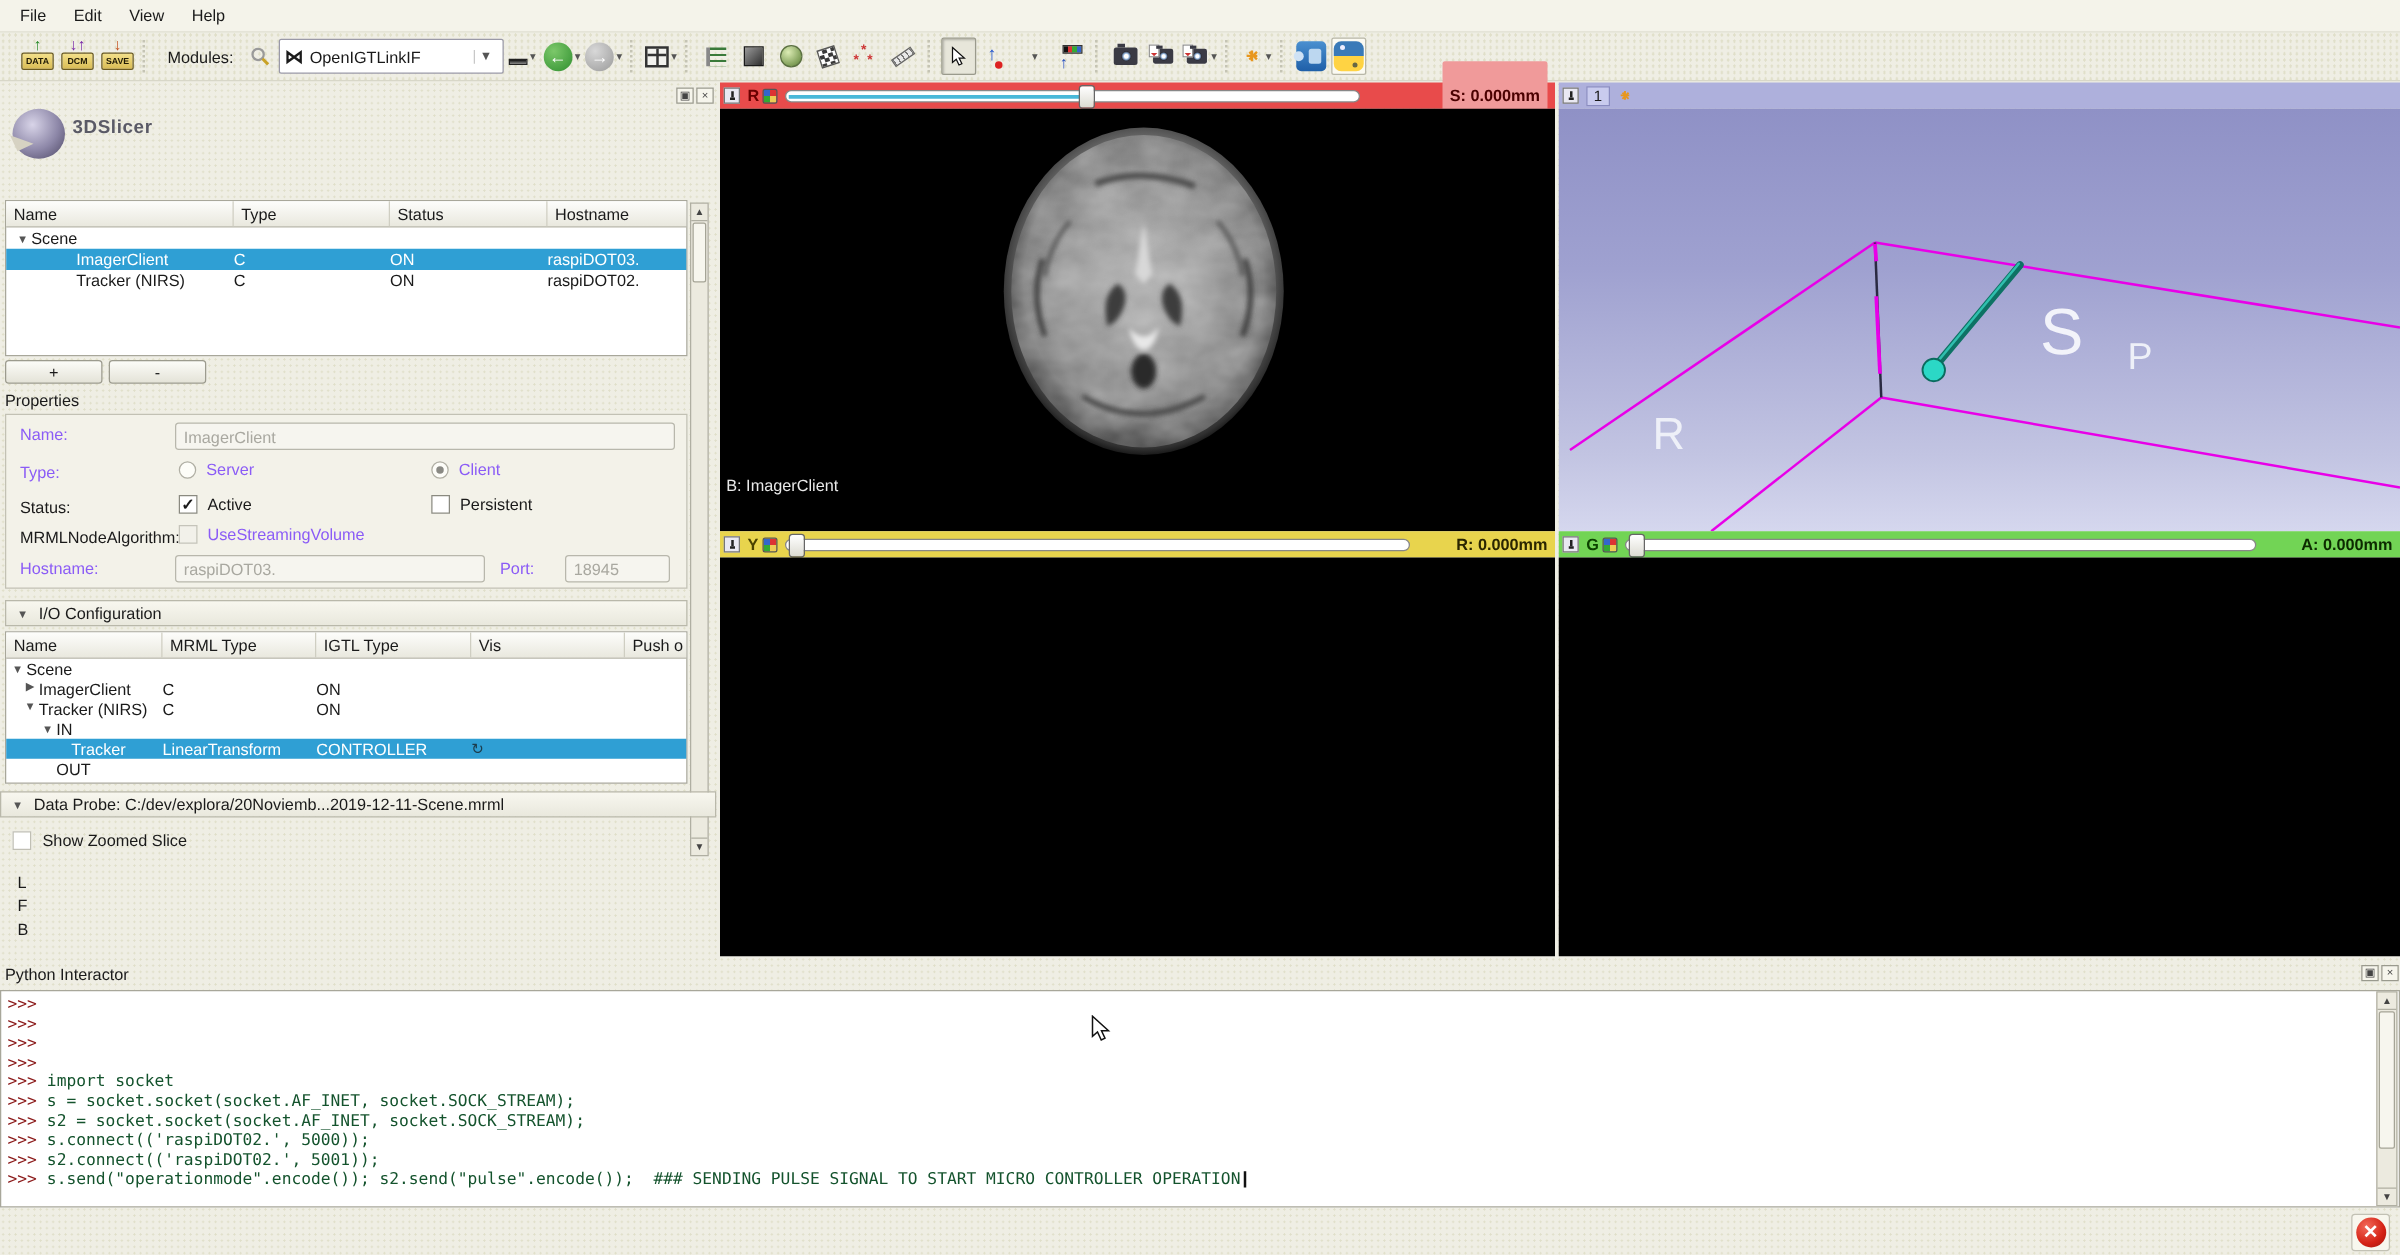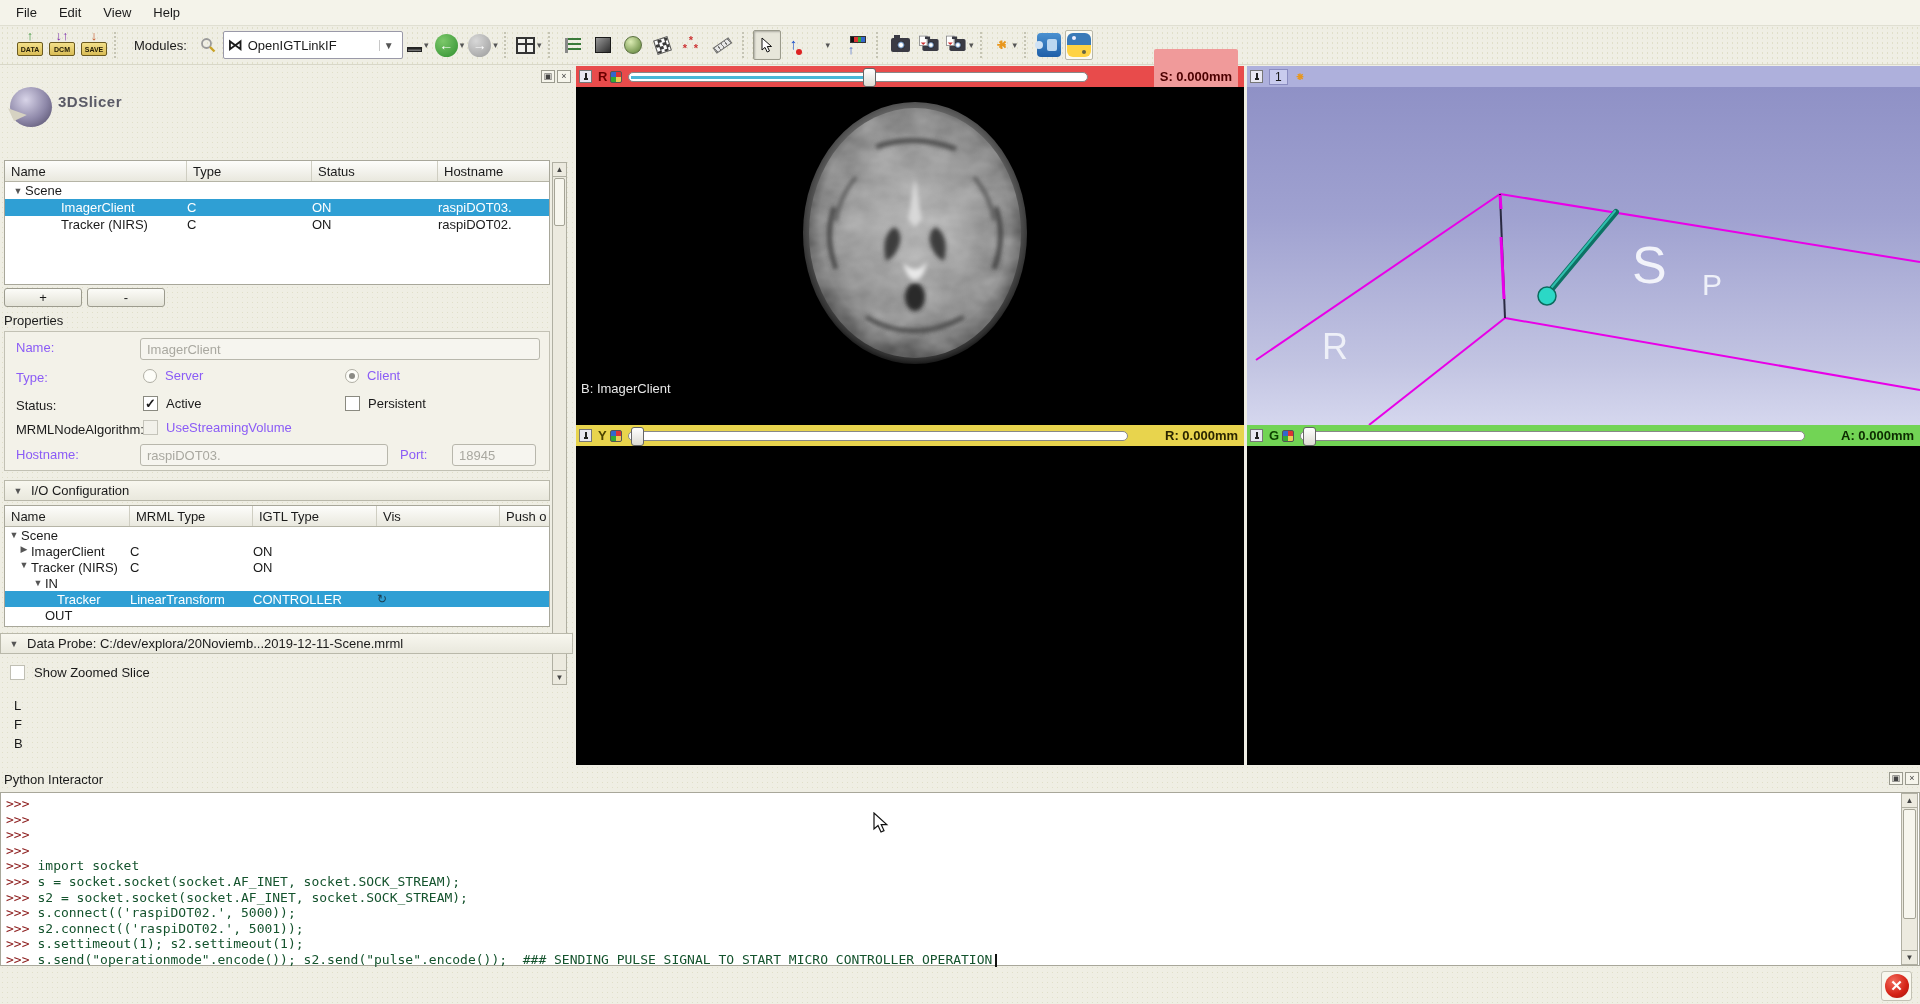--- a/index.html
+++ b/index.html
@@ -519,21 +519,20 @@
 <div id="pyconsole" class="abs" style="left:0; top:792px; width:1920px; height:174px; padding:3px 0 0 5px">
   <div class="pyline"><span class="prompt">&gt;&gt;&gt;</span><span class="code"></span></div>
   <div class="pyline"><span class="prompt">&gt;&gt;&gt;</span><span class="code"></span></div>
   <div class="pyline"><span class="prompt">&gt;&gt;&gt;</span><span class="code"></span></div>
   <div class="pyline"><span class="prompt">&gt;&gt;&gt;</span><span class="code"></span></div>
   <div class="pyline"><span class="prompt">&gt;&gt;&gt;</span><span class="code">import socket</span></div>
   <div class="pyline"><span class="prompt">&gt;&gt;&gt;</span><span class="code">s = socket.socket(socket.AF_INET, socket.SOCK_STREAM);</span></div>
   <div class="pyline"><span class="prompt">&gt;&gt;&gt;</span><span class="code">s2 = socket.socket(socket.AF_INET, socket.SOCK_STREAM);</span></div>
   <div class="pyline"><span class="prompt">&gt;&gt;&gt;</span><span class="code">s.connect(('raspiDOT02.', 5000));</span></div>
   <div class="pyline"><span class="prompt">&gt;&gt;&gt;</span><span class="code">s2.connect(('raspiDOT02.', 5001));</span></div>
-  <div class="pyline"><span class="prompt">&gt;&gt;&gt;</span><span class="code">s.settimeout(1); s2.settimeout(1);</span></div>
   <div class="pyline"><span class="prompt">&gt;&gt;&gt;</span><span class="code">s.send("operationmode".encode()); s2.send("pulse".encode());  ### SENDING PULSE SIGNAL TO START MICRO CONTROLLER OPERATION</span><span class="caret"></span></div>
 </div>
 
 <div class="abs sb" style="left:1901px; top:793px; width:17px; height:172px">
   <div class="arrowbox">▲</div>
   <div class="thumb" style="height:110px"></div>
   <div class="arrowbox bottom abs" style="left:0; right:0; bottom:0">▼</div>
 </div>
 
 <div id="closebtn">

